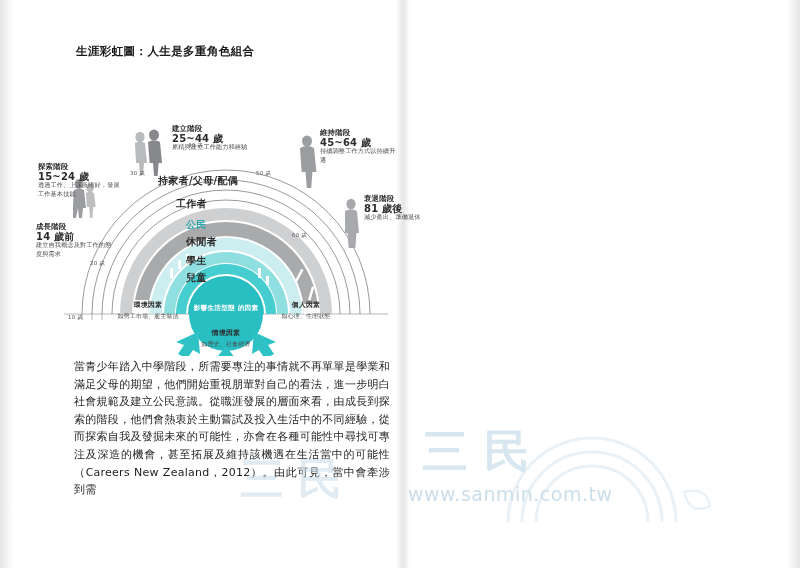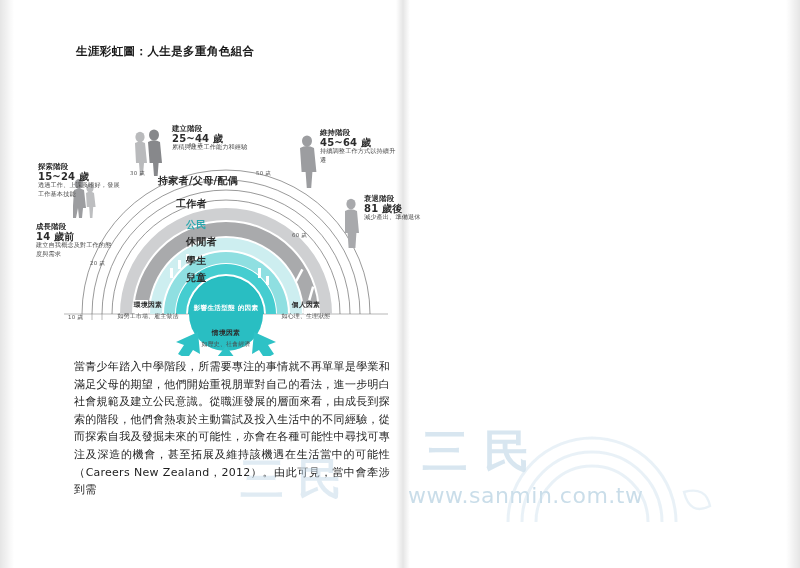--- a/index.html
+++ b/index.html
@@ -42,21 +42,21 @@
   .fac{position:absolute;text-align:center;}
   .fac .ft{font-size:6.8px;font-weight:bold;color:#2b2b2b;letter-spacing:.3px;}
   .fac .fd{font-size:6px;color:#4a4a4a;letter-spacing:.1px;margin-top:2px;}
 
   
   .foot{position:absolute;bottom:0;left:0;width:800px;height:46px;}
 
   
   .wm{position:absolute;left:400px;top:395px;width:400px;height:150px;
     pointer-events:none;opacity:.55;}
-  .wm .wtxt{position:absolute;left:8px;top:88px;font-size:22px;color:#9fc3d8;
+  .wm .wtxt{position:absolute;left:8px;top:88px;font-size:19px;color:#9fc3d8;
     letter-spacing:.5px;}
   .wm .wcn{position:absolute;left:22px;top:26px;font-size:46px;font-weight:bold;
     color:#b9d3e4;letter-spacing:16px;}
   .wm2{position:absolute;left:150px;top:430px;width:250px;height:110px;opacity:.5;
     pointer-events:none;}
   .wm2 .wcn2{position:absolute;left:90px;top:20px;font-size:44px;font-weight:bold;
     color:#c3d9e8;letter-spacing:14px;}
   .wm-arcs{position:absolute;left:498px;top:396px;width:230px;height:130px;opacity:.45;}
 </style>
 </head>

